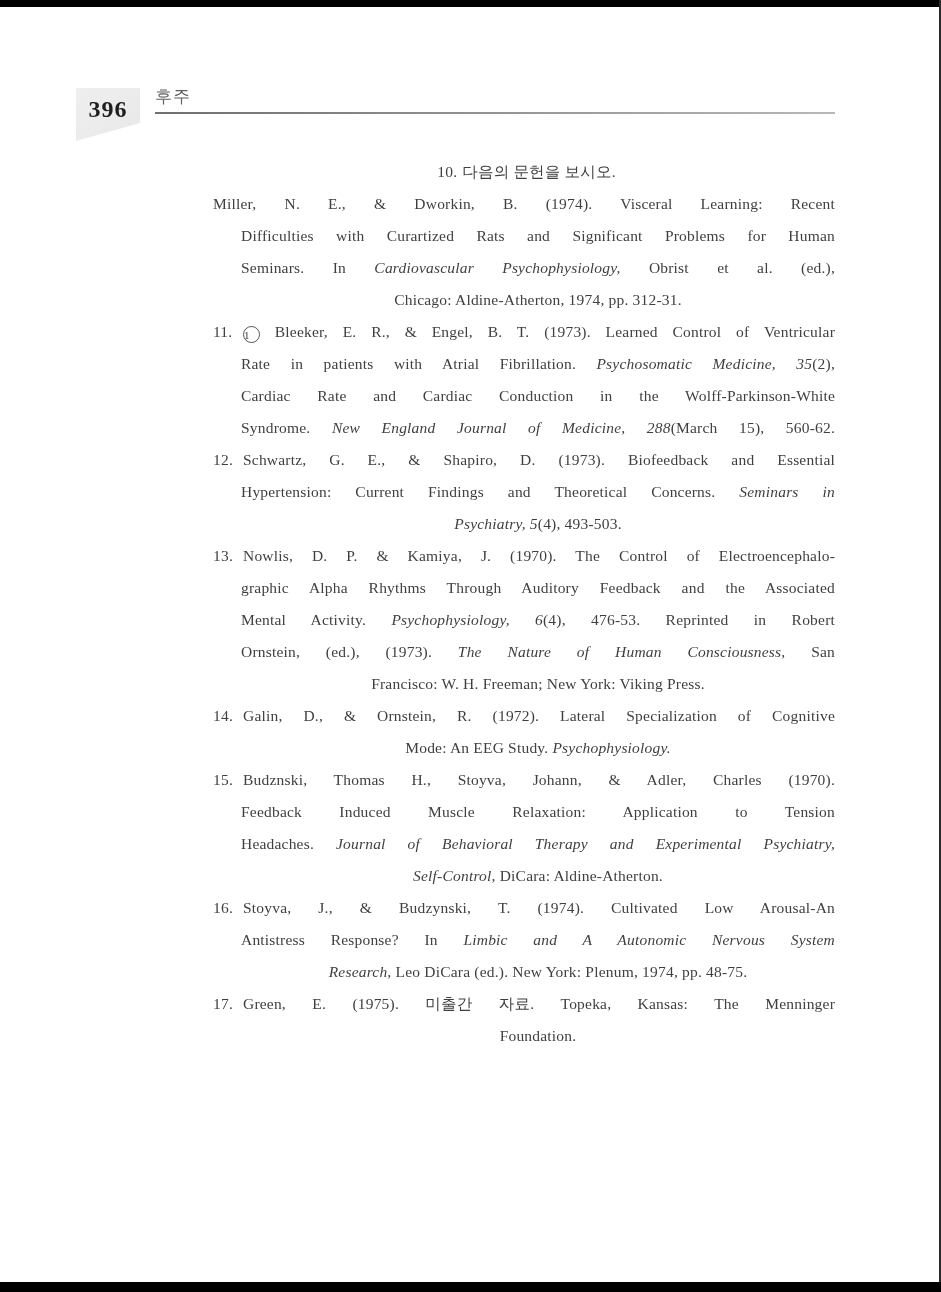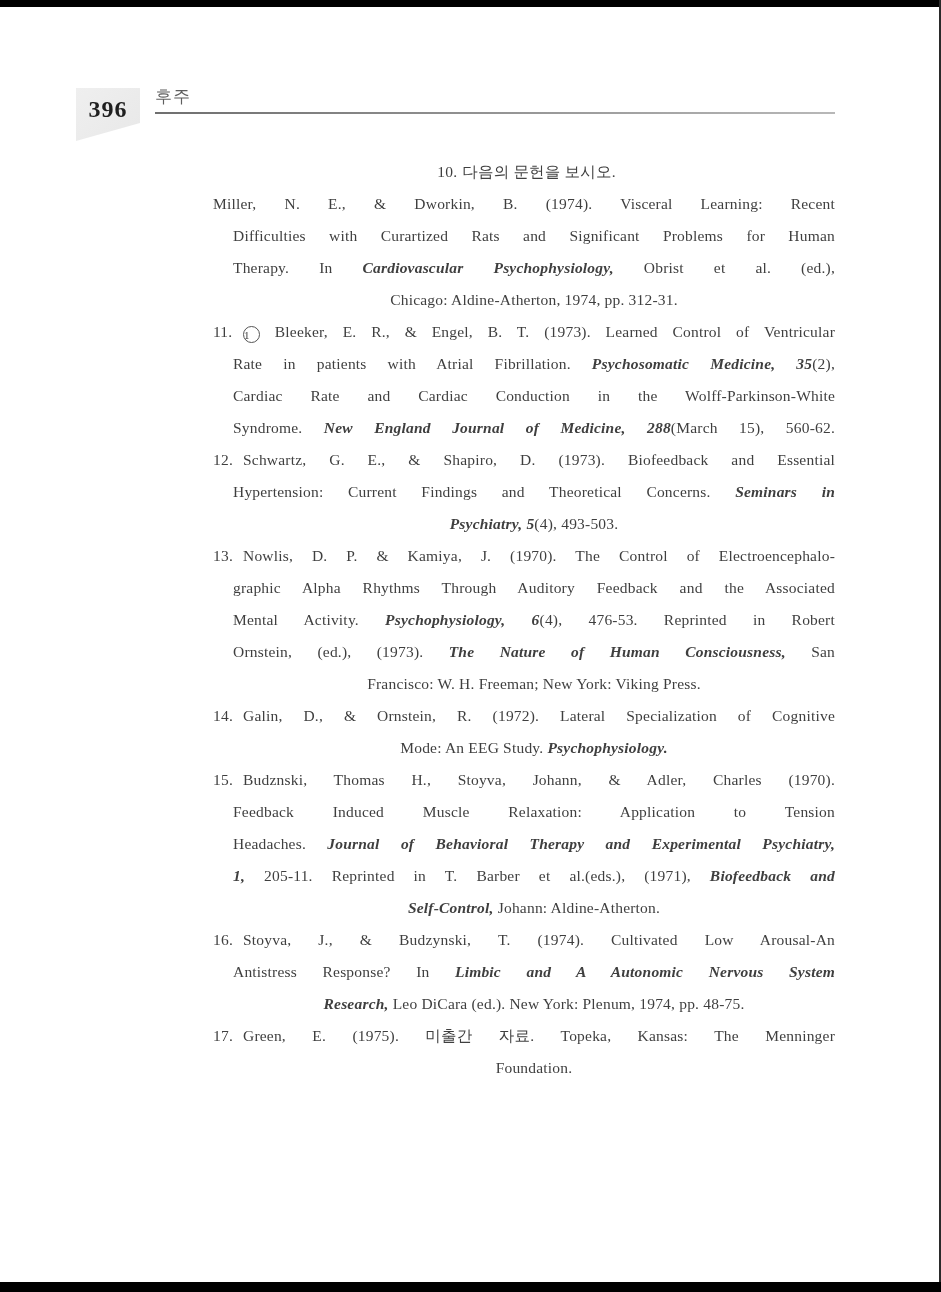--- a/index.html
+++ b/index.html
@@ -34,25 +34,25 @@
     position:absolute;left:155px;top:112px;width:680px;height:2px;
     background:linear-gradient(to right,#6f6f6f,#b8b8b8);
   }
   .notes{
     position:absolute;left:213px;top:156px;width:622px;
     font-size:15.5px;letter-spacing:0.2px;
   }
   .line{height:32px;line-height:32px;text-align:center;}
   .just{text-align:justify;text-align-last:justify;}
   .ind0{margin-left:0;}
-  .ind1{margin-left:20px;}
+  .ind1{margin-left:28px;}
   .ind2{}
   .num{display:inline-block;width:30px;margin-left:-30px;}
   .ind0 .num{margin-left:0;width:30px;}
-  .it{font-style:italic;font-weight:bold;}
+  .it{font-style:italic;}
   .circ{
     display:inline-block;width:17px;height:17px;border:1px solid #555;
     border-radius:50%;text-align:center;line-height:16px;font-size:11px;
     vertical-align:-2px;letter-spacing:0;
   }
 </style>
 </head>
 <body>
 
 <div class="page">
@@ -64,21 +64,21 @@
   </div>
 
   <div class="running-head">후주</div>
   <div class="head-rule"></div>
 
   <div class="notes">
       <div>
         <div class="line ind0"><span class="num">10.</span><span>다음의 문헌을 보시오.</span></div>
         <div class="line ind2 just"><span>Miller, N. E., &amp; Dworkin, B. (1974). Visceral Learning: Recent</span></div>
         <div class="line ind1 just"><span>Difficulties with Curartized Rats and Significant Problems for Human</span></div>
-        <div class="line ind1 just"><span>Therapy. In </span><span class="it">Cardiovascular Psychophysiology,</span><span> Obrist et al. (ed.),</span></div>
+        <div class="line ind1 just"><span>Seminars. In </span><span class="it">Cardiovascular Psychophysiology,</span><span> Obrist et al. (ed.),</span></div>
         <div class="line ind1"><span>Chicago: Aldine-Atherton, 1974, pp. 312-31.</span></div>
       </div>
       <div>
         <div class="line ind0 just"><span class="num">11.</span><span class="circ">1</span><span> Bleeker, E. R., &amp; Engel, B. T. (1973). Learned Control of Ventricular</span></div>
         <div class="line ind1 just"><span>Rate in patients with Atrial Fibrillation. </span><span class="it">Psychosomatic Medicine,</span><span> </span><span class="it">35</span><span>(2),</span></div>
         <div class="line ind1 just"><span>Cardiac Rate and Cardiac Conduction in the Wolff-Parkinson-White</span></div>
         <div class="line ind1 just"><span>Syndrome. </span><span class="it">New England Journal of Medicine, 288</span><span>(March 15), 560-62.</span></div>
       </div>
       <div>
         <div class="line ind0 just"><span class="num">12.</span><span>Schwartz, G. E., &amp; Shapiro, D. (1973). Biofeedback and Essential</span></div>
@@ -93,22 +93,21 @@
         <div class="line ind1"><span>Francisco: W. H. Freeman; New York: Viking Press.</span></div>
       </div>
       <div>
         <div class="line ind0 just"><span class="num">14.</span><span>Galin, D., &amp; Ornstein, R. (1972). Lateral Specialization of Cognitive</span></div>
         <div class="line ind1"><span>Mode: An EEG Study. </span><span class="it">Psychophysiology.</span></div>
       </div>
       <div>
         <div class="line ind0 just"><span class="num">15.</span><span>Budznski, Thomas H., Stoyva, Johann, &amp; Adler, Charles (1970).</span></div>
         <div class="line ind1 just"><span>Feedback Induced Muscle Relaxation: Application to Tension</span></div>
         <div class="line ind1 just"><span>Headaches. </span><span class="it">Journal of Behavioral Therapy and Experimental Psychiatry,</span></div>
-        <div class="line ind1 just"><span class="it">1,</span><span> 205-11. Reprinted in T. Barber et al.(eds.), (1971), </span><span class="it">Biofeedback and</span></div>
-        <div class="line ind1"><span class="it">Self-Control,</span><span> Johann: Aldine-Atherton.</span></div>
+        <div class="line ind1"><span class="it">Self-Control,</span><span> DiCara: Aldine-Atherton.</span></div>
       </div>
       <div>
         <div class="line ind0 just"><span class="num">16.</span><span>Stoyva, J., &amp; Budzynski, T. (1974). Cultivated Low Arousal-An</span></div>
         <div class="line ind1 just"><span>Antistress Response? In </span><span class="it">Limbic and A Autonomic Nervous System</span></div>
         <div class="line ind1"><span class="it">Research,</span><span> Leo DiCara (ed.). New York: Plenum, 1974, pp. 48-75.</span></div>
       </div>
       <div>
         <div class="line ind0 just"><span class="num">17.</span><span>Green, E. (1975). 미출간 자료. Topeka, Kansas: The Menninger</span></div>
         <div class="line ind1"><span>Foundation.</span></div>
       </div>

